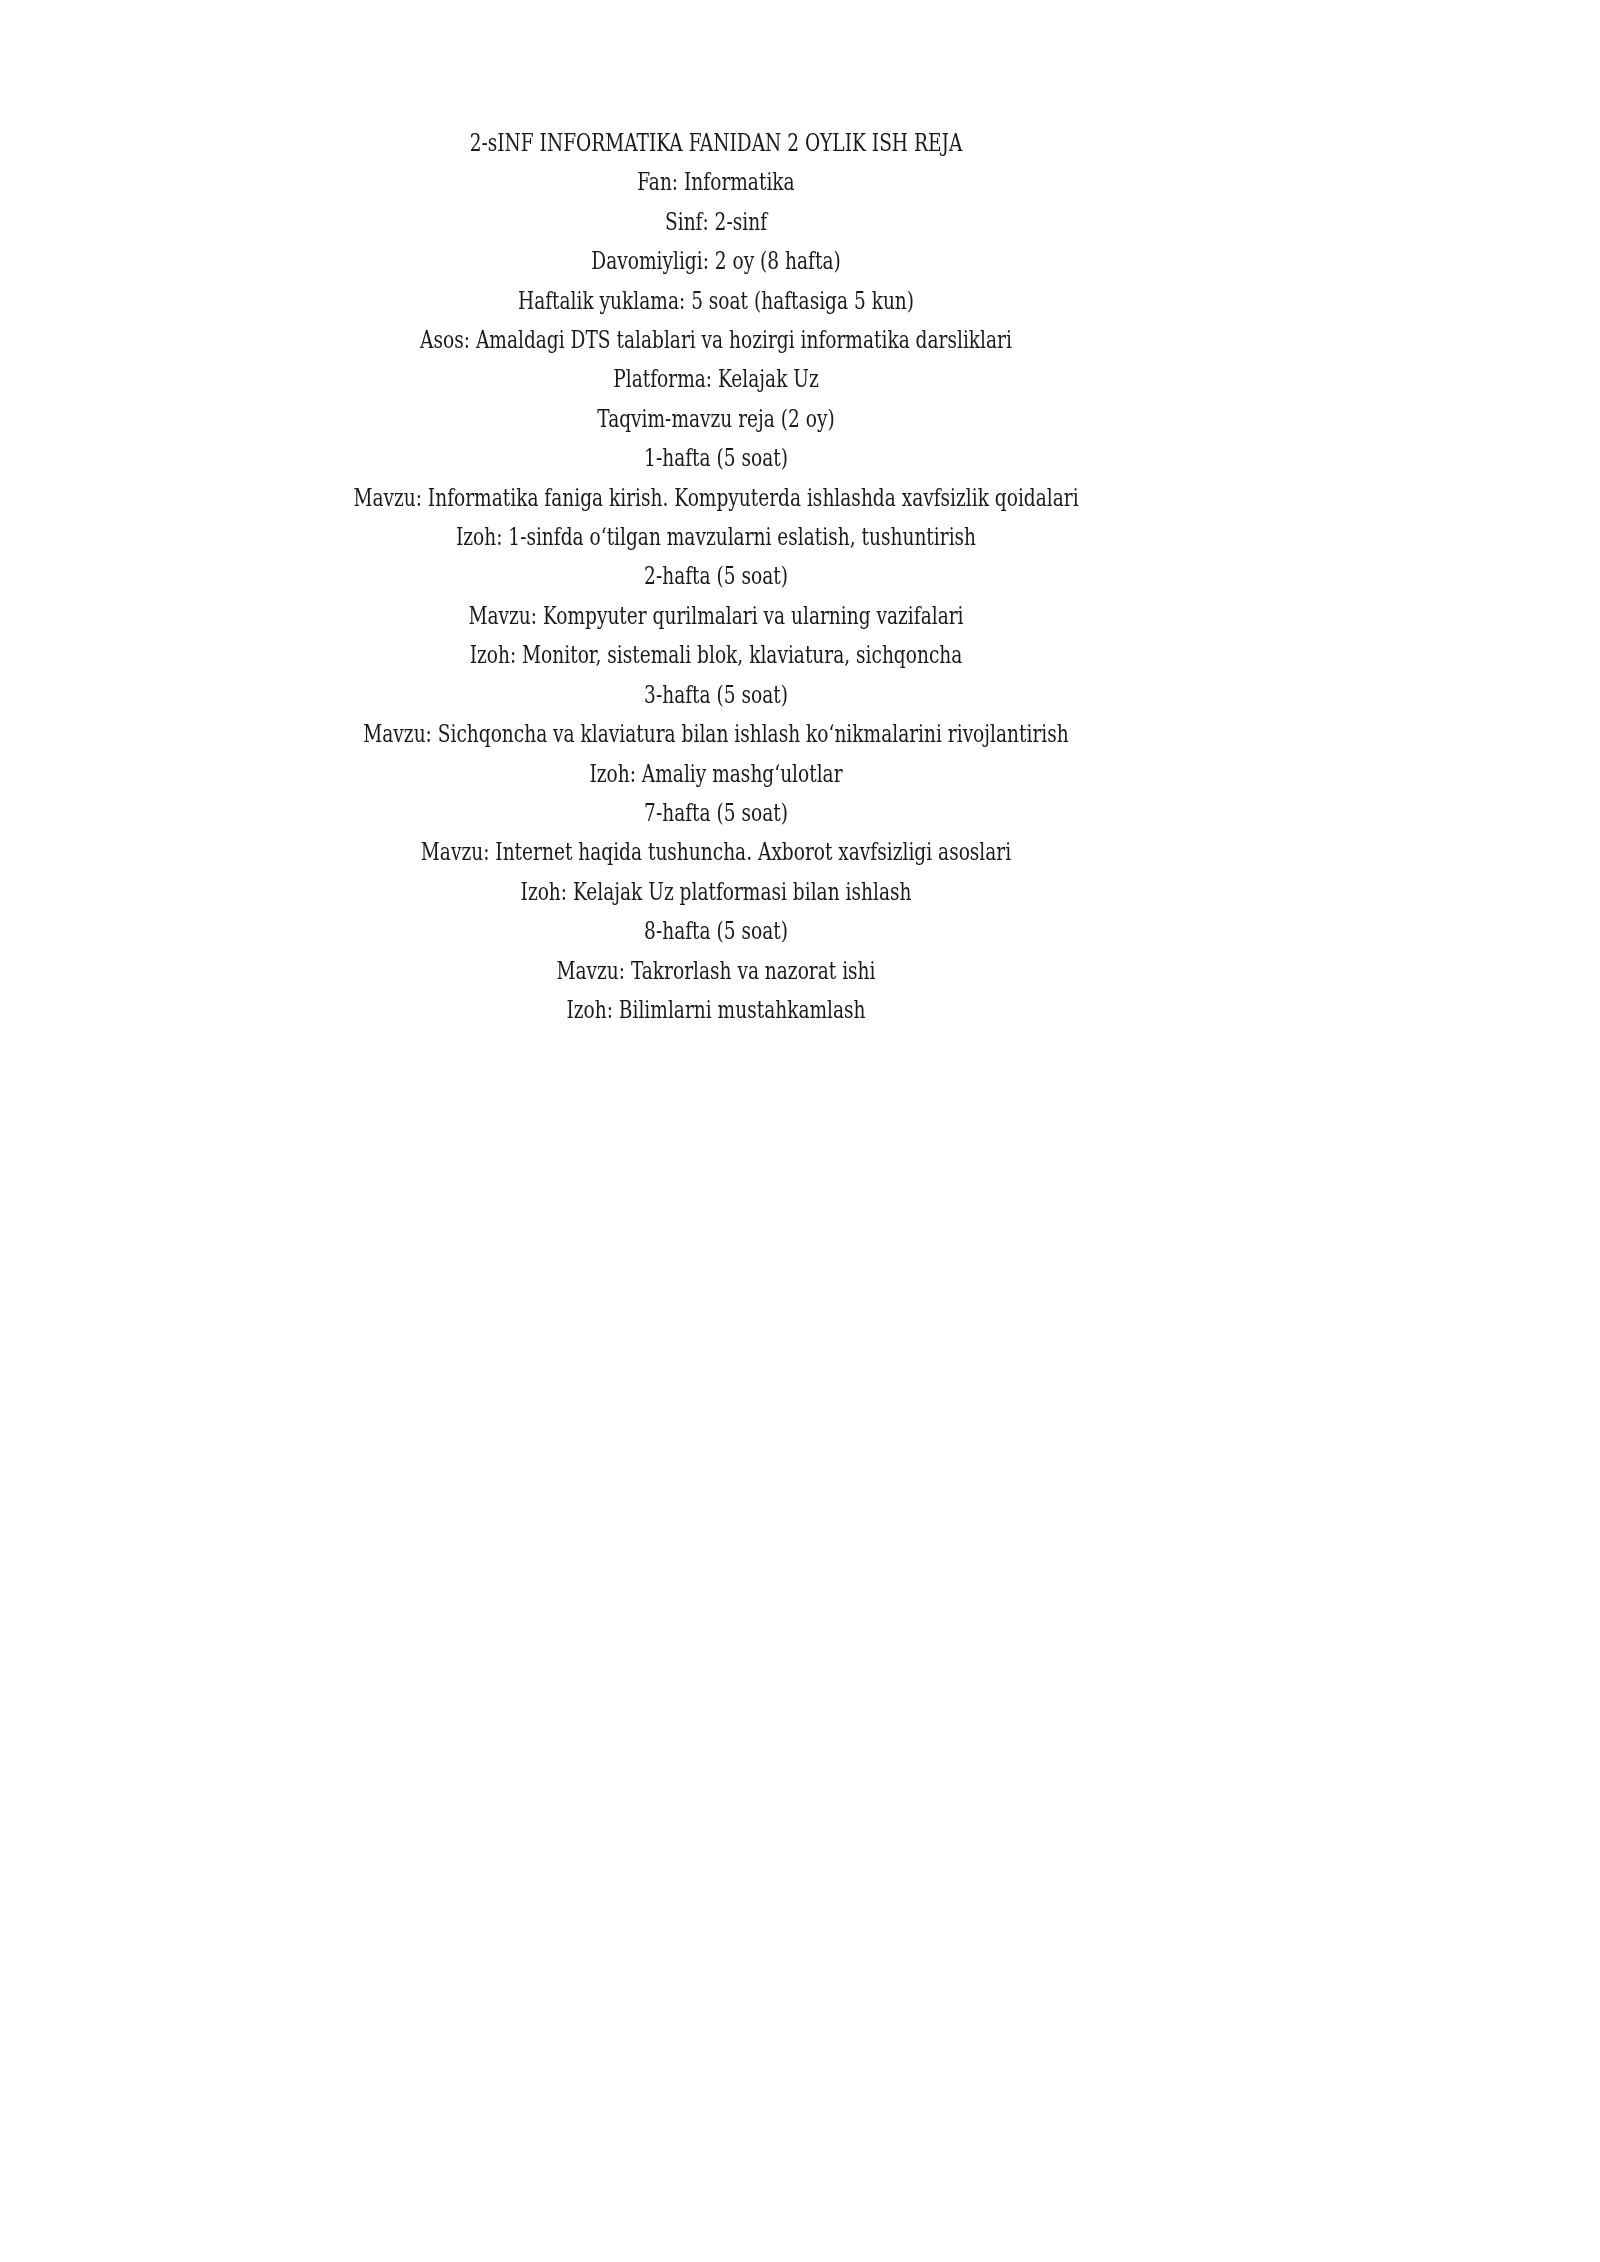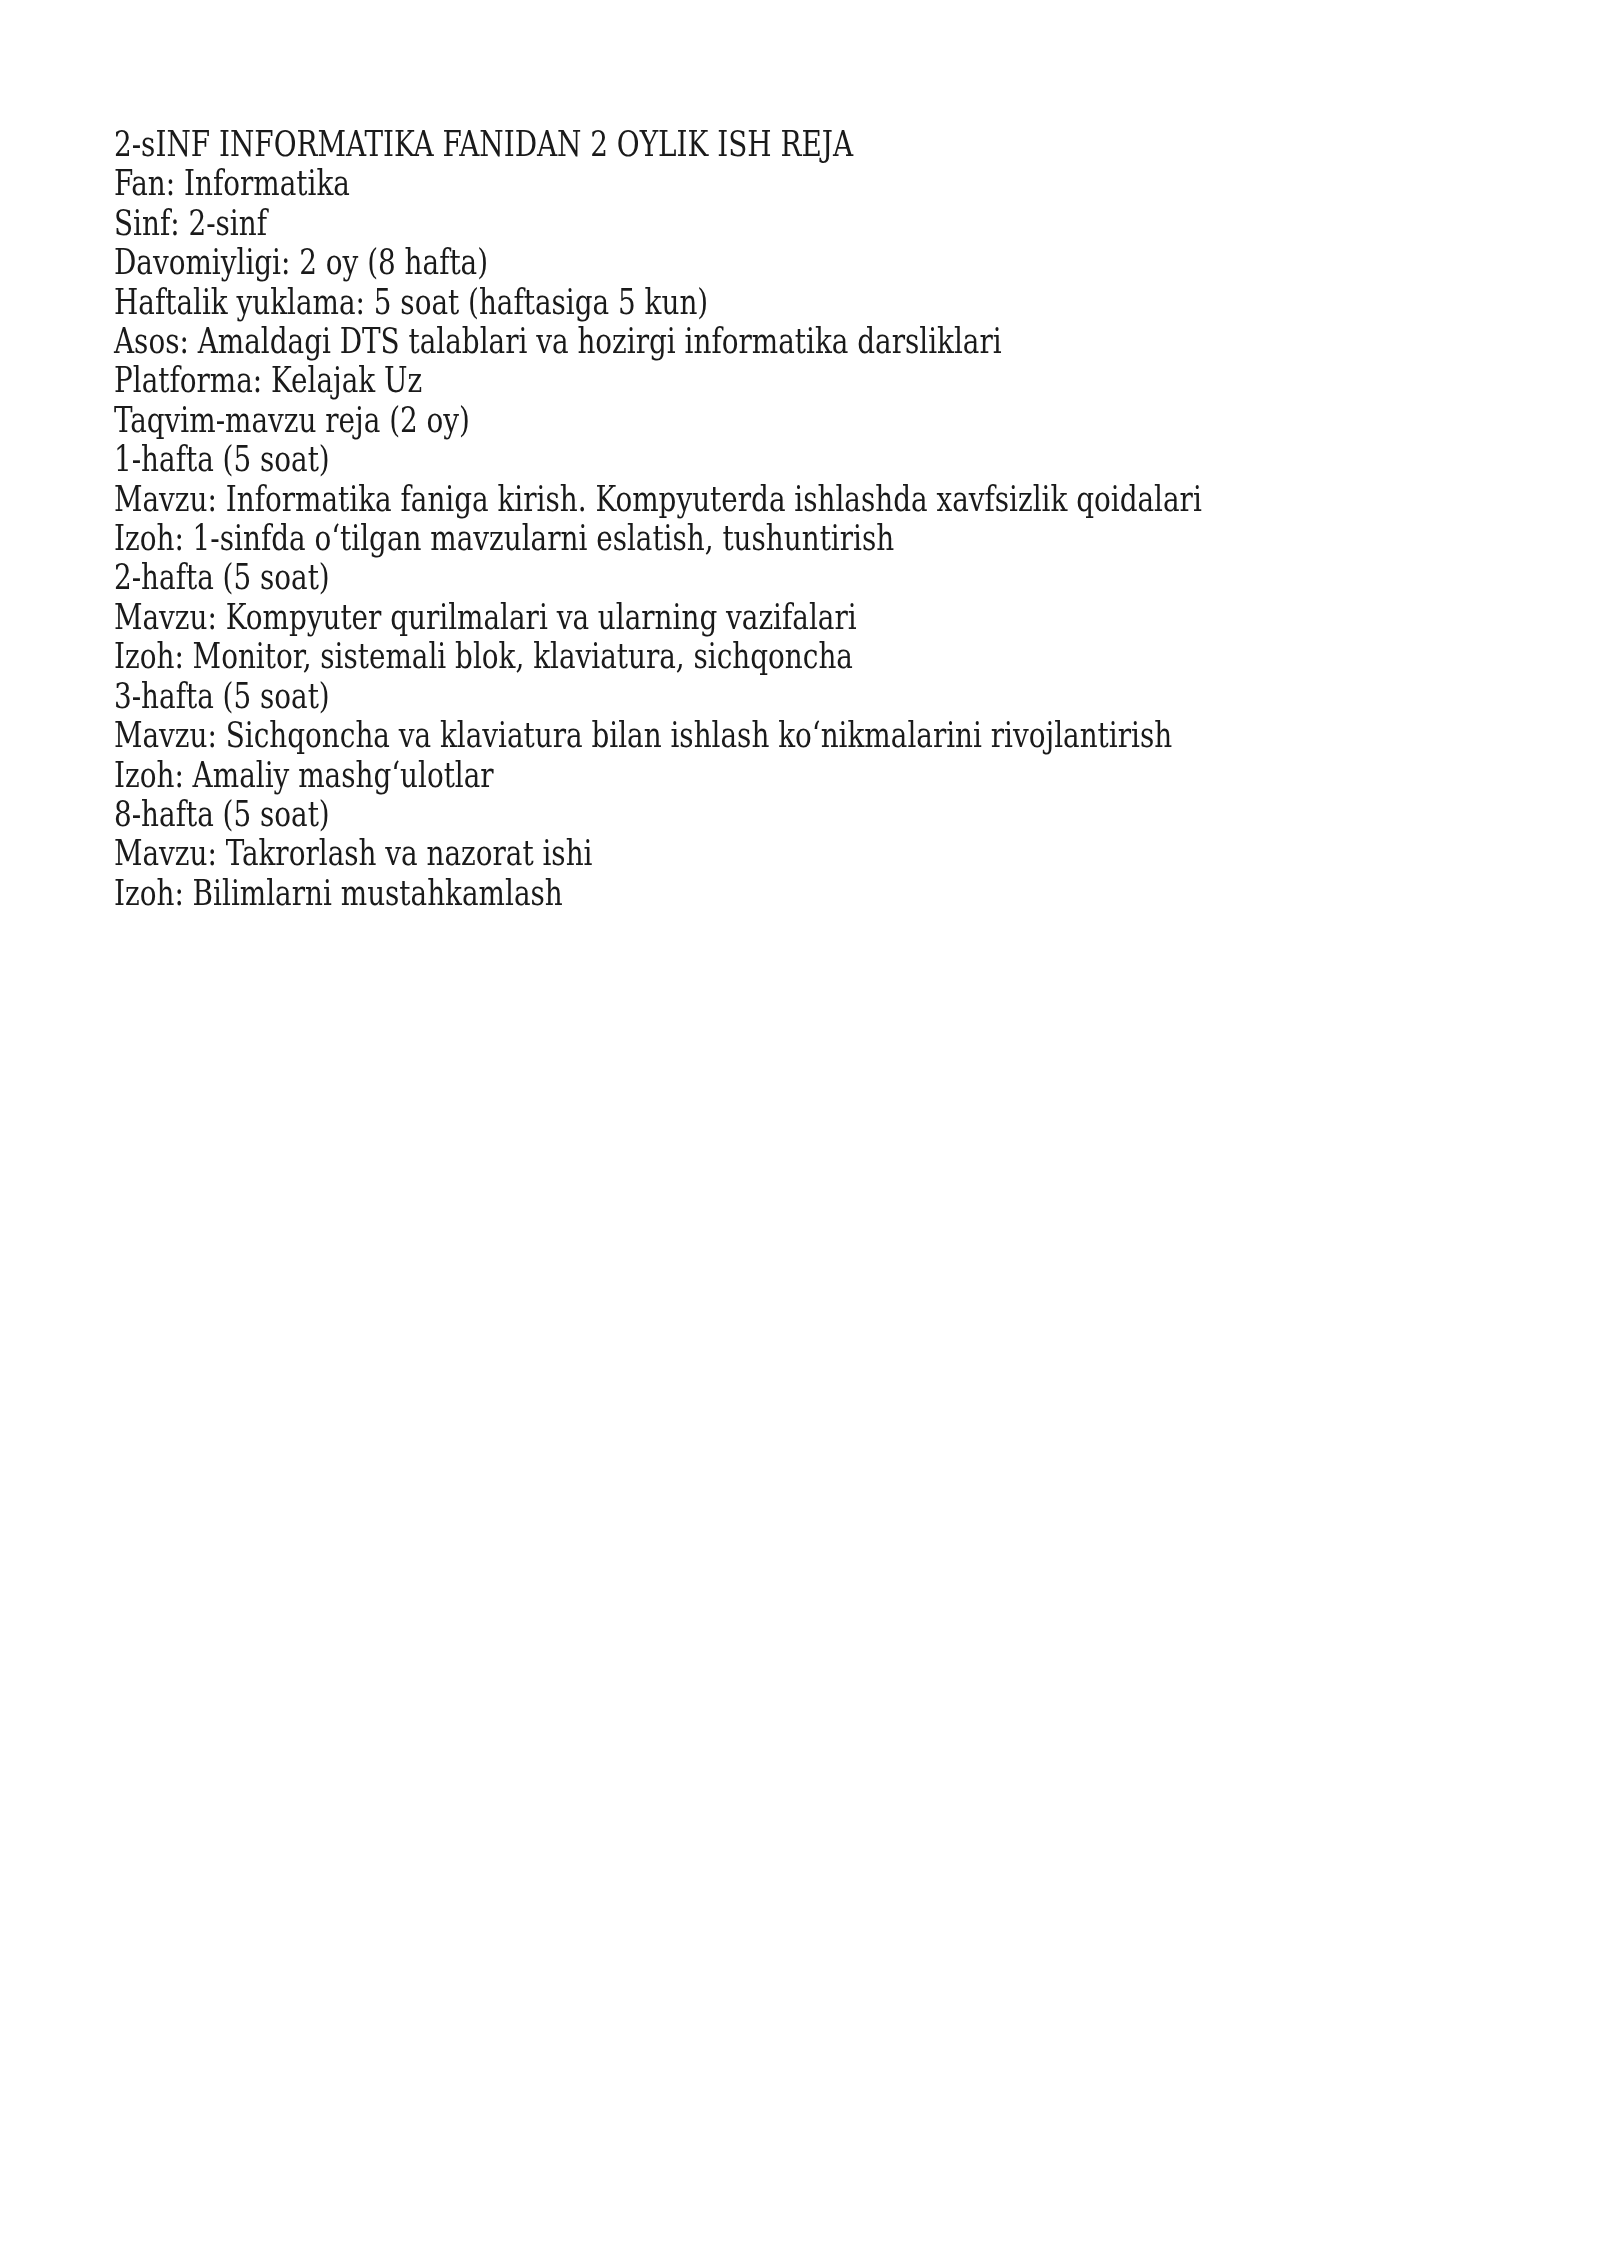--- a/index.html
+++ b/index.html
@@ -12,24 +12,25 @@
       height: 2262px;
       position: relative;
       overflow: hidden;
     }
     .page {
       position: absolute;
       left: 114px;
       top: 124px;
       width: 1400px;
       font-family: "DejaVu Serif", serif;
-      font-size: 36px;
+      font-size: 24px;
       line-height: 39.4px;
       color: #1a1a1a;
       font-stretch: condensed;
+      text-align: center;
     }
     .line {
       display: block;
       white-space: nowrap;
       transform-origin: left center;
       transform: scaleX(0.86);
     }
   </style>
 </head>
 <body>
@@ -56,17 +57,22 @@
     <span class="line">2-hafta (5 soat)</span>
     <span class="line">Mavzu: Kompyuter qurilmalari va ularning vazifalari</span>
     <span class="line">Izoh: Monitor, sistemali blok, klaviatura, sichqoncha</span>
   </div>
   <div>
     <span class="line">3-hafta (5 soat)</span>
     <span class="line">Mavzu: Sichqoncha va klaviatura bilan ishlash koʻnikmalarini rivojlantirish</span>
     <span class="line">Izoh: Amaliy mashgʻulotlar</span>
   </div>
   <div>
+    <span class="line">7-hafta (5 soat)</span>
+    <span class="line">Mavzu: Internet haqida tushuncha. Axborot xavfsizligi asoslari</span>
+    <span class="line">Izoh: Kelajak Uz platformasi bilan ishlash</span>
+  </div>
+  <div>
     <span class="line">8-hafta (5 soat)</span>
     <span class="line">Mavzu: Takrorlash va nazorat ishi</span>
     <span class="line">Izoh: Bilimlarni mustahkamlash</span>
   </div>
 </div>
 
 </body></html>

